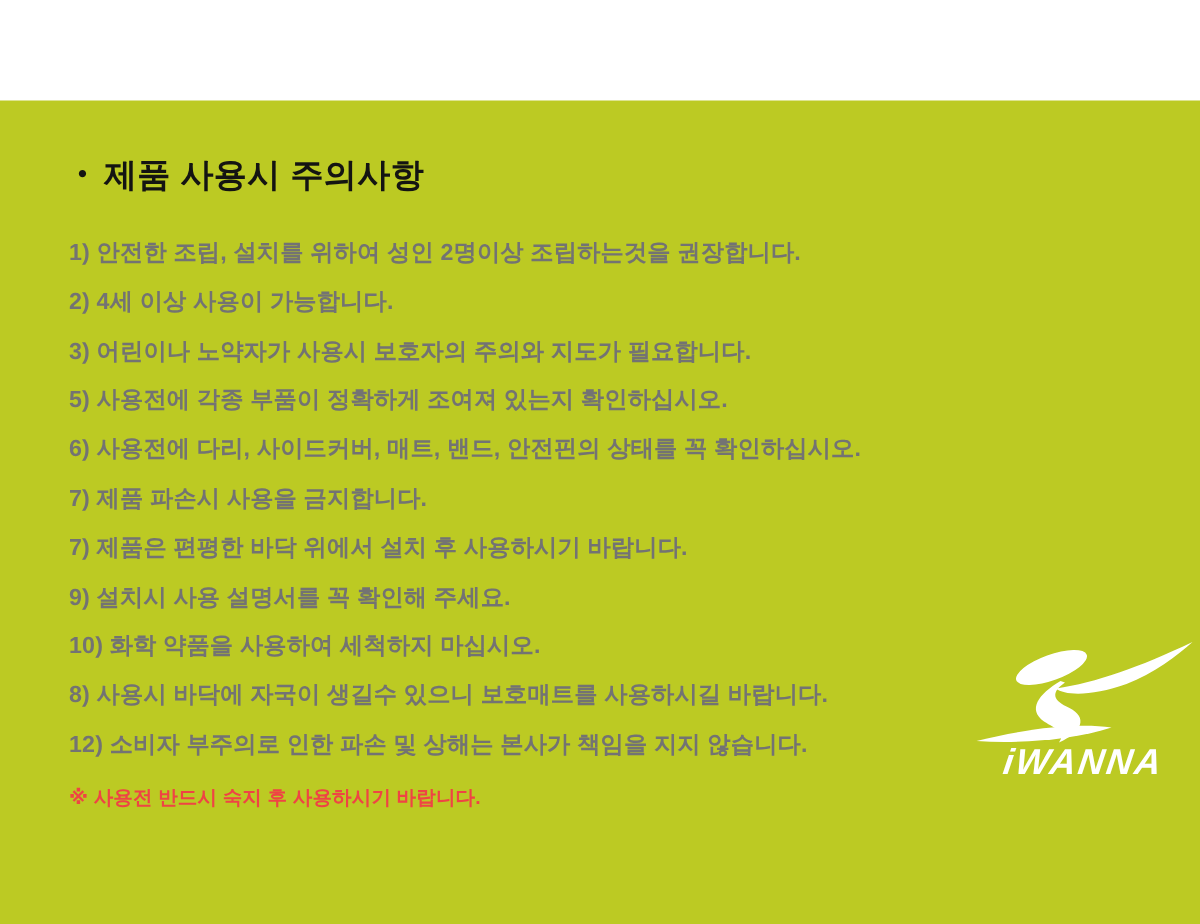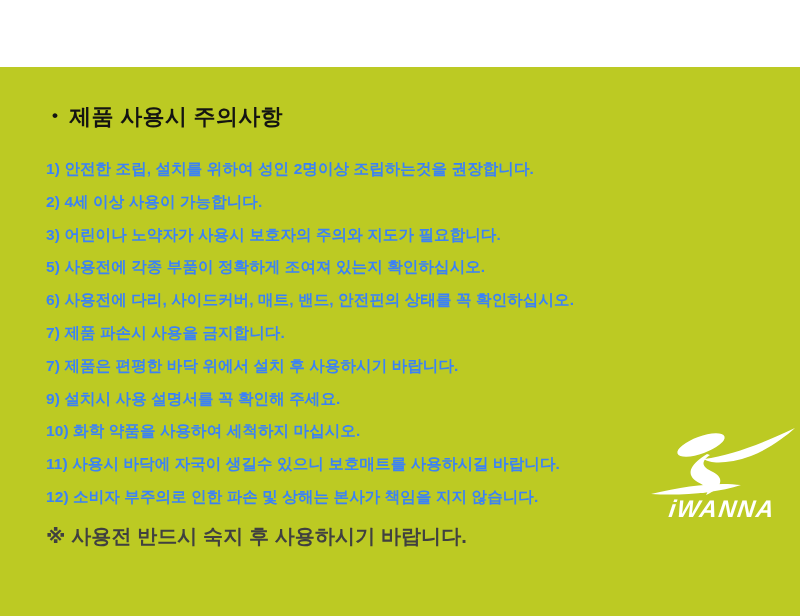--- a/index.html
+++ b/index.html
@@ -43,28 +43,28 @@
   .precaution-list {
     list-style: none;
     margin: 23px 0 0 0;
     padding: 0;
   }
   .precaution-list li {
     font-size: 15.5px;
     font-weight: 600;
     line-height: 32.8px;
     white-space: nowrap;
-    color: #3b82f6;
+    color: #737373;
     letter-spacing: 0.1px;
   }
   .footnote {
     margin-top: 9px;
-    font-size: 20px;
+    font-size: 13px;
     font-weight: 600;
-    color: #404040;
+    color: #ef4444;
     white-space: nowrap;
     letter-spacing: 0.1px;
   }
   .logo {
     position: absolute;
     left: 646px; top: 424px;
     width: 152px;
     text-align: center;
   }
   .logo svg { display: block; margin: 0 auto; }
@@ -97,21 +97,21 @@
     <ul class="precaution-list">
       <li>1) 안전한 조립, 설치를 위하여 성인 2명이상 조립하는것을 권장합니다.</li>
       <li>2) 4세 이상 사용이 가능합니다.</li>
       <li>3) 어린이나 노약자가 사용시 보호자의 주의와 지도가 필요합니다.</li>
       <li>5) 사용전에 각종 부품이 정확하게 조여져 있는지 확인하십시오.</li>
       <li>6) 사용전에 다리, 사이드커버, 매트, 밴드, 안전핀의 상태를 꼭 확인하십시오.</li>
       <li>7) 제품 파손시 사용을 금지합니다.</li>
       <li>7) 제품은 편평한 바닥 위에서 설치 후 사용하시기 바랍니다.</li>
       <li>9) 설치시 사용 설명서를 꼭 확인해 주세요.</li>
       <li>10) 화학 약품을 사용하여 세척하지 마십시오.</li>
-      <li>11) 사용시 바닥에 자국이 생길수 있으니 보호매트를 사용하시길 바랍니다.</li>
+      <li>8) 사용시 바닥에 자국이 생길수 있으니 보호매트를 사용하시길 바랍니다.</li>
       <li>12) 소비자 부주의로 인한 파손 및 상해는 본사가 책임을 지지 않습니다.</li>
     </ul>
 
     <div class="footnote">※ 사용전 반드시 숙지 후 사용하시기 바랍니다.</div>
 
   </div>
 
   <div class="logo">
     <span>
       <svg width="150" height="72" viewBox="0 0 150 72" xmlns="http://www.w3.org/2000/svg" aria-hidden="true">

